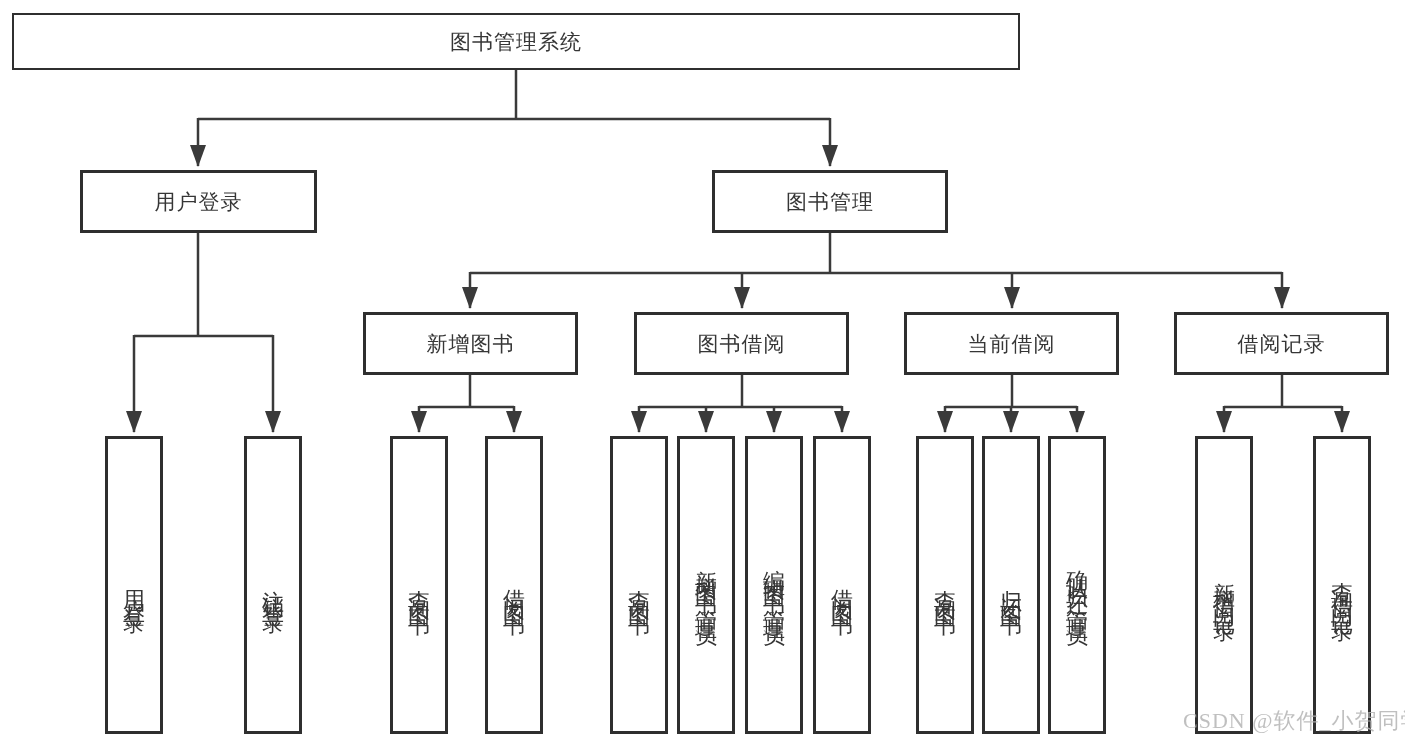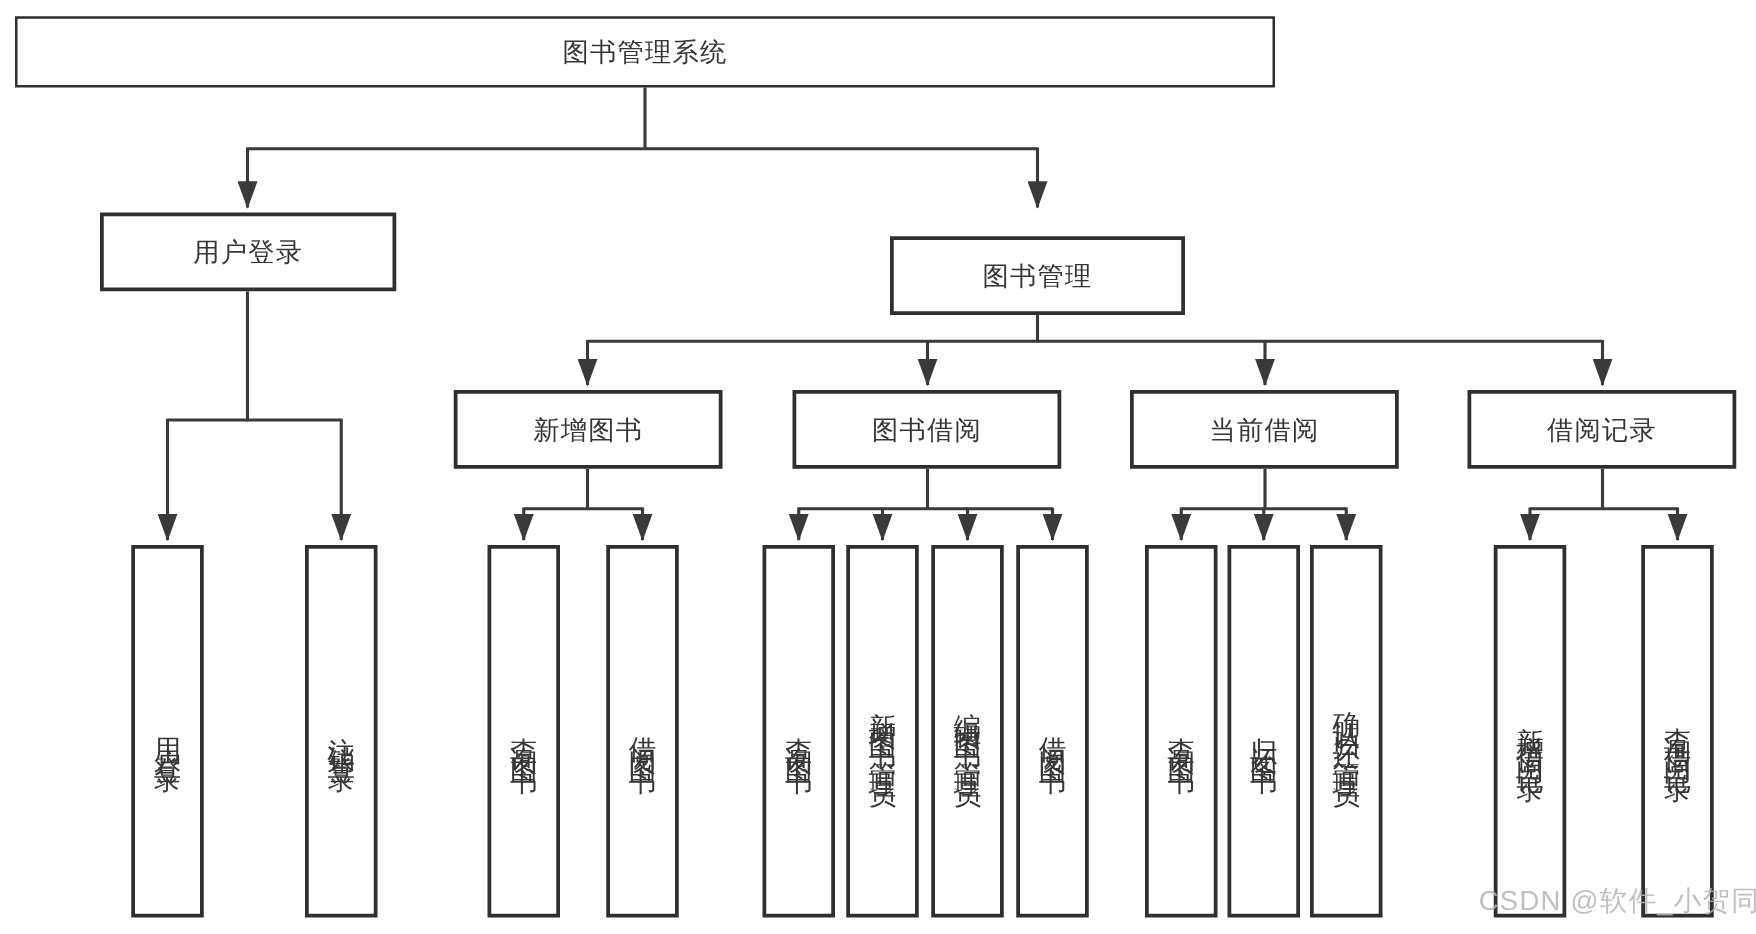--- a/index.html
+++ b/index.html
@@ -1,19 +1,19 @@
 <!DOCTYPE html>
 <html><head>
 <meta charset="utf-8">
 <style>
   html,body { margin:0; padding:0; background:#ffffff; }
   .canvas {
     position:relative; width:1405px; height:747px;
     background:#ffffff; overflow:hidden;
-    font-family:Liberation Sans, sans-serif;
+    font-family:Liberation Serif, serif;
     text-align:right;
   }
   .wires { position:absolute; left:0; top:0; width:1405px; height:747px; }
   .node {
     position:absolute; box-sizing:border-box;
     background:#ffffff; border:3px solid #2f2f2f;
     display:flex; align-items:center; justify-content:center;
     color:#363636;
   }
   .hbox { font-size:21px; letter-spacing:1px; }
@@ -89,21 +89,21 @@
     </g>
   </svg>
 
   <div class="node hbox root" style="left:12px; top:13px; width:1008px; height:57px;">
     <span>图书管理系统</span>
   </div>
 
   <div class="node hbox" style="left:80px; top:170px; width:237px; height:63px;">
     <span>用户登录</span>
   </div>
-  <div class="node hbox" style="left:712px; top:170px; width:236px; height:63px;margin-top:19px;">
+  <div class="node hbox" style="left:712px; top:170px; width:236px; height:63px;">
     <span>图书管理</span>
   </div>
 
   <div class="node hbox" style="left:363px; top:312px; width:215px; height:63px;">
     <span>新增图书</span>
   </div>
   <div class="node hbox" style="left:904px; top:312px; width:215px; height:63px;">
     <span>当前借阅</span>
   </div>
   <div class="node hbox" style="left:634px; top:312px; width:215px; height:63px;">

